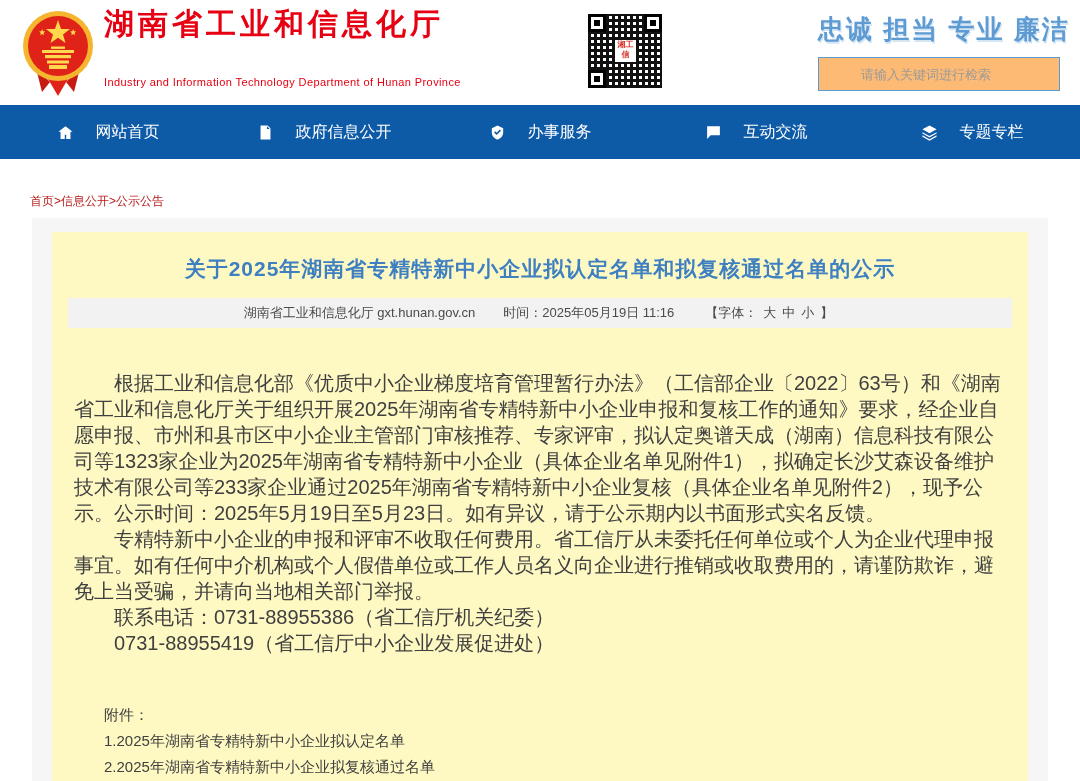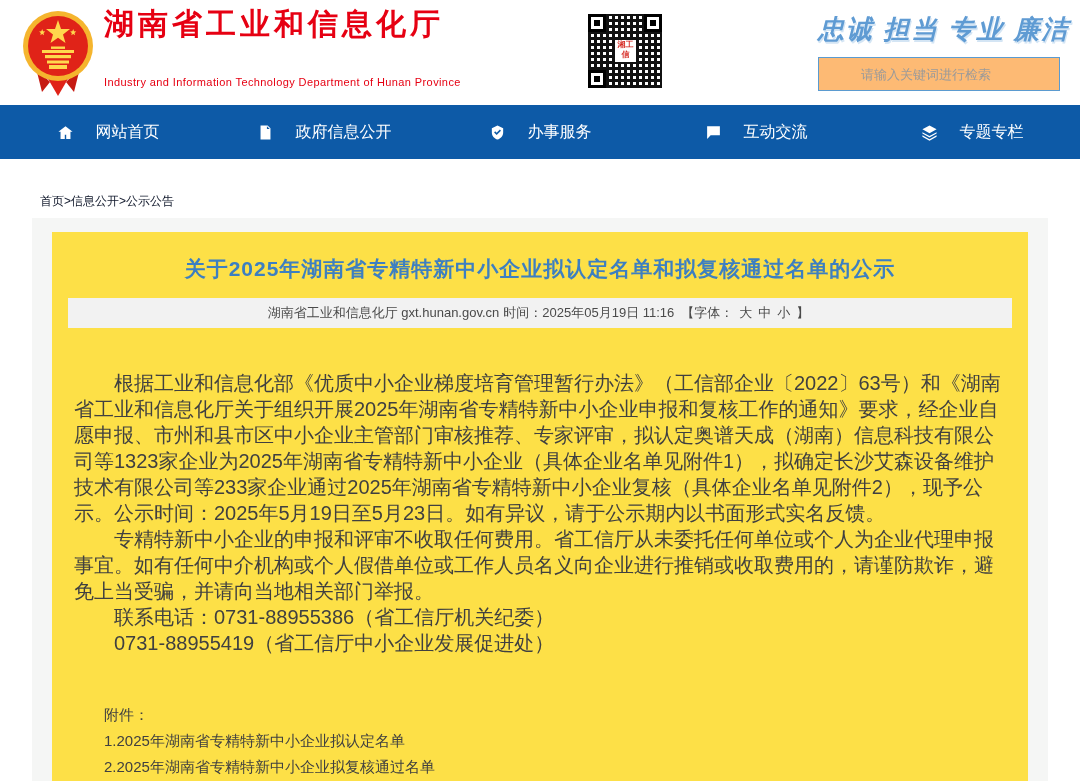--- a/index.html
+++ b/index.html
@@ -15,43 +15,43 @@
   .qr { position:absolute; left:588px; top:14px; width:74px; height:74px; background:
       repeating-linear-gradient(0deg,#111 0 3px,rgba(255,255,255,0) 3px 6px),
       repeating-linear-gradient(90deg,#111 0 3px,#fff 3px 6px);
       outline:4px solid #fff; }
   .qr .finder { position:absolute; width:18px; height:18px; border:3px solid #000; background:#fff; }
   .qr .finder::after { content:""; position:absolute; left:3px; top:3px; width:6px; height:6px; background:#000; }
   .qr .f-tl { left:0; top:0; } .qr .f-tr { right:0; top:0; } .qr .f-bl { left:0; bottom:0; }
   .qr .center-label { position:absolute; left:27px; top:26px; width:21px; height:22px; background:#fff;
       color:#d5261f; font-size:8px; line-height:10px; text-align:center; font-weight:bold; }
   .right-block { position:absolute; right:18px; top:12px; width:244px; }
-  .slogan { color:#5f9bd3; font-size:26px; font-weight:bold; font-style:italic; letter-spacing:2px;
+  .slogan { color:#5f9bd3; font-size:26px; font-weight:bold; letter-spacing:2px;
       text-shadow:1px 2px 0 #d4e5f4; white-space:nowrap; text-align:right; }
   .search-box { margin-top:10px; width:242px; height:34px; border:1px solid #5b9bd0; background:#fdba74; display:flex; align-items:center; }
   .search-box input { border:none; outline:none; width:100%; height:100%; padding-left:42px;
       font-size:13px; color:#333; background:transparent; font-family:inherit; }
   .search-box input::placeholder { color:#9a9a9a; }
 
   
   .nav { display:flex; height:54px; background:#0d5aa7; }
   .nav-item { flex:1; display:flex; align-items:center; justify-content:center; gap:22px;
       color:#fff; font-size:16px; cursor:pointer; }
   .nav-item svg { width:17px; height:17px; fill:#fff; }
 
   
   .crumb-wrap { height:59px; padding:32px 0 0 30px; }
-  .crumb { font-size:12px; color:#0f172a;margin-left:10px; }
+  .crumb { font-size:12px; color:#b91c1c; }
 
   
   .outer-panel { margin:0 32px; height:563px; background:#f5f6f5; padding-top:14px; }
-  .card { margin:0 auto; width:976px; height:549px; background:#fde047; padding:23px 22px 0; }
+  .card { margin:0 auto; width:976px; height:549px; background:#fef9c3; padding:23px 22px 0; }
   .article-title { text-align:center; color:#3d7fc1; font-size:21px; font-weight:bold; letter-spacing:1px; }
   .meta-bar { margin:15px -6px 0; height:30px; background:#f2f2f2; display:flex; align-items:center;
-      justify-content:center; font-size:13px; color:#4a4a4a; gap:4px; }
+      justify-content:center; font-size:13px; color:#4a4a4a; gap:28px; }
   .meta-bar .fontsel span { margin:0 3px; cursor:pointer; }
   .body-text { margin-top:42px; font-size:20px; color:#404040; line-height:26px; }
   .body-text p { text-indent:2em; }
   .contact-2 { text-indent:4.8em; }
   .attachments { margin-top:46px; font-size:15px; color:#404040; line-height:26px; }
   .attachments div { text-indent:2em; }
   .attach-item { cursor:pointer; }
   .signature { margin-top:22px; text-align:right; font-size:15px; color:#404040; line-height:25px; }
   .sig-org { padding-right:26px; }
   .sig-date { padding-right:43px; }

